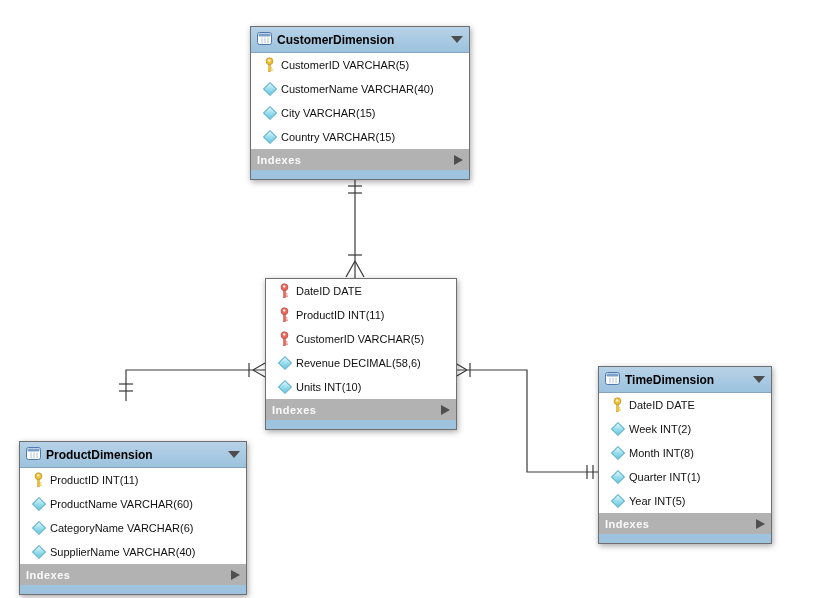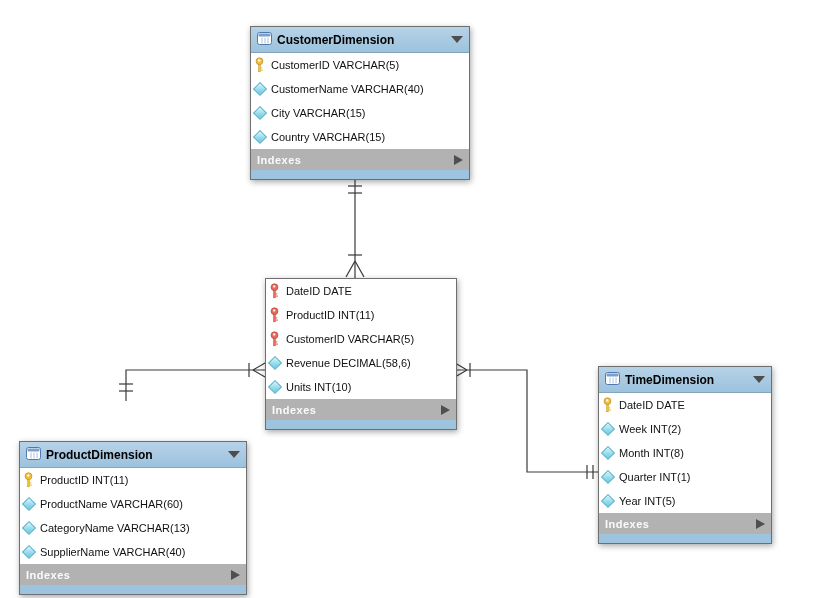--- a/index.html
+++ b/index.html
@@ -30,21 +30,21 @@
     cursor:default;
   }
   .tbl-title{white-space:nowrap;}
   .collapse-arrow{
     margin-left:auto;width:0;height:0;
     border-left:6px solid transparent;border-right:6px solid transparent;
     border-top:7px solid #4d4d4d;
   }
   .tbl-body{background:#ffffff;}
   .tbl-row{
-    height:24px;display:flex;align-items:center;gap:5px;padding:0 2px;
+    height:24px;display:flex;align-items:center;gap:5px;padding:0 12px;
     font-size:11px;color:#111;white-space:nowrap;
   }
   .col-icon{flex:0 0 13px;width:13px;height:16px;display:flex;align-items:center;justify-content:center;}
   .diamond{
     width:8px;height:8px;transform:rotate(45deg);
     background:linear-gradient(135deg,#dff6fb 0%,#8fd9ea 60%,#6cc6dd 100%);
     border:1px solid #4aa9c6;
   }
   .tbl-indexes{
     height:21px;background:#b2b2b2;display:flex;align-items:center;padding:0 6px;
@@ -219,21 +219,21 @@
         <div class="tbl-row">
           <span class="col-icon">
             <span class="diamond"></span>
           </span>
           <span class="col-label">ProductName VARCHAR(60)</span>
         </div>
         <div class="tbl-row">
           <span class="col-icon">
             <span class="diamond"></span>
           </span>
-          <span class="col-label">CategoryName VARCHAR(13)</span>
+          <span class="col-label">CategoryName VARCHAR(6)</span>
         </div>
         <div class="tbl-row">
           <span class="col-icon">
             <span class="diamond"></span>
           </span>
           <span class="col-label">SupplierName VARCHAR(40)</span>
         </div>
       </div>
       <div class="tbl-indexes">
         <span>Indexes</span>

